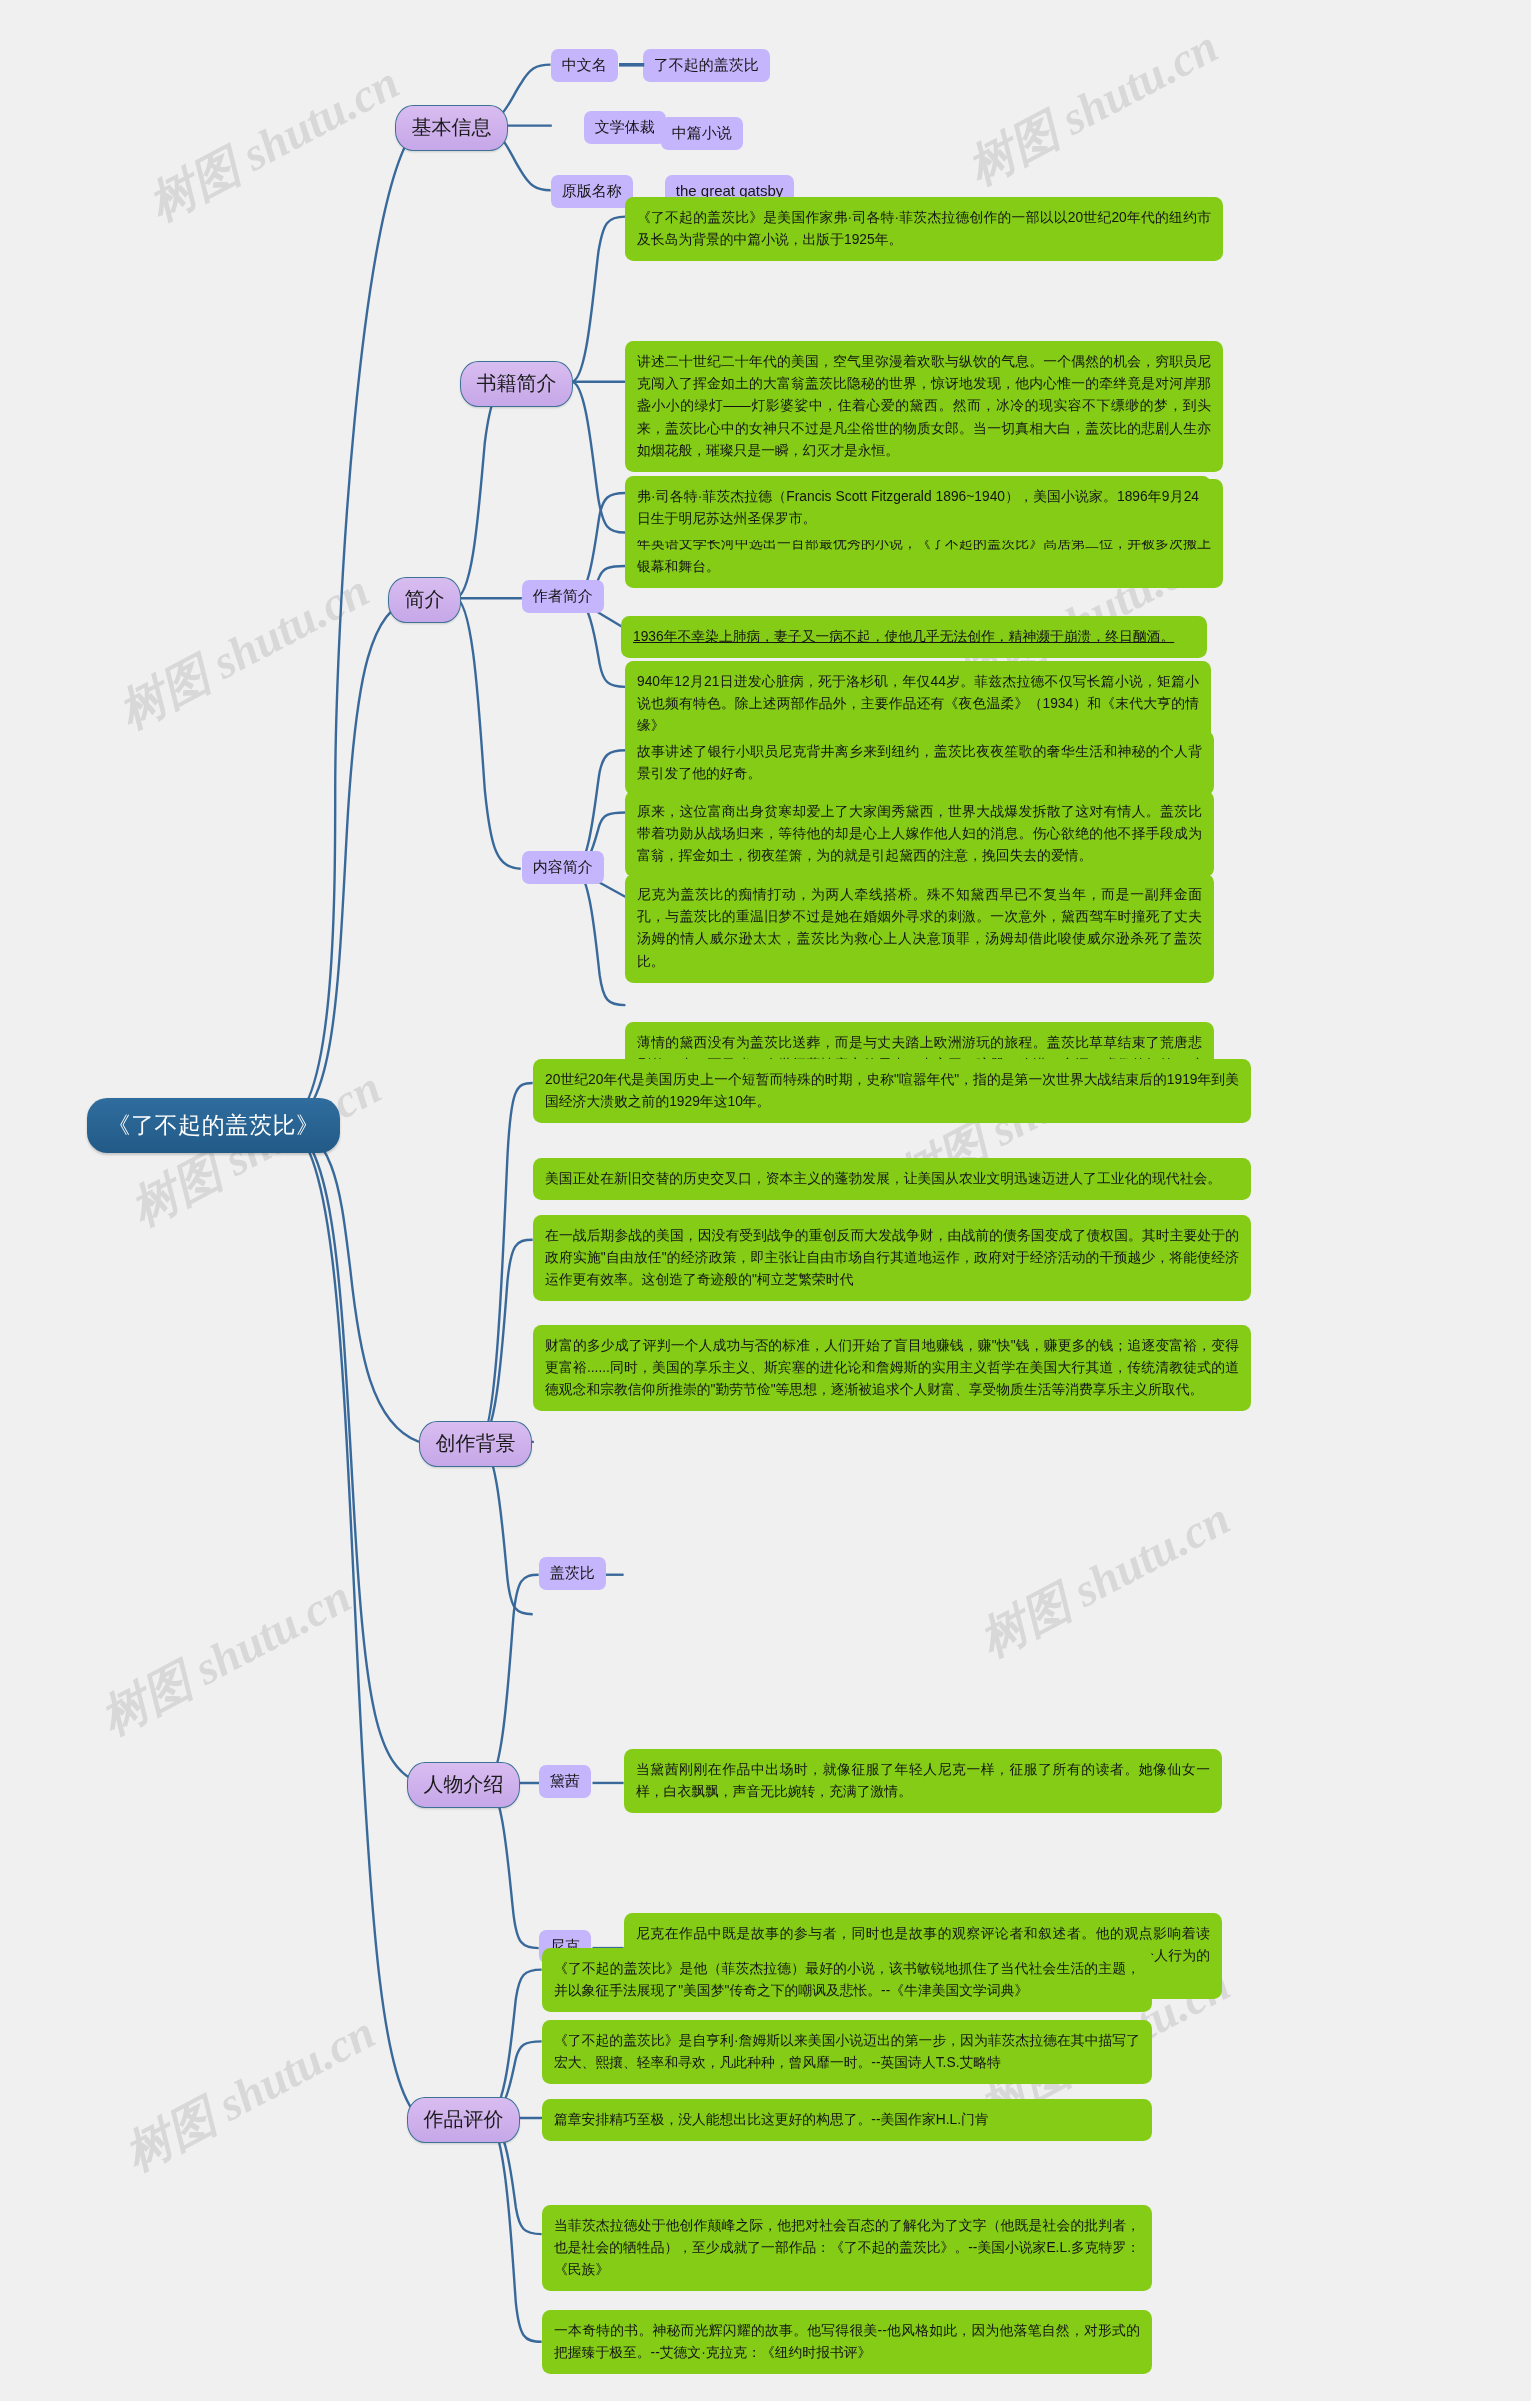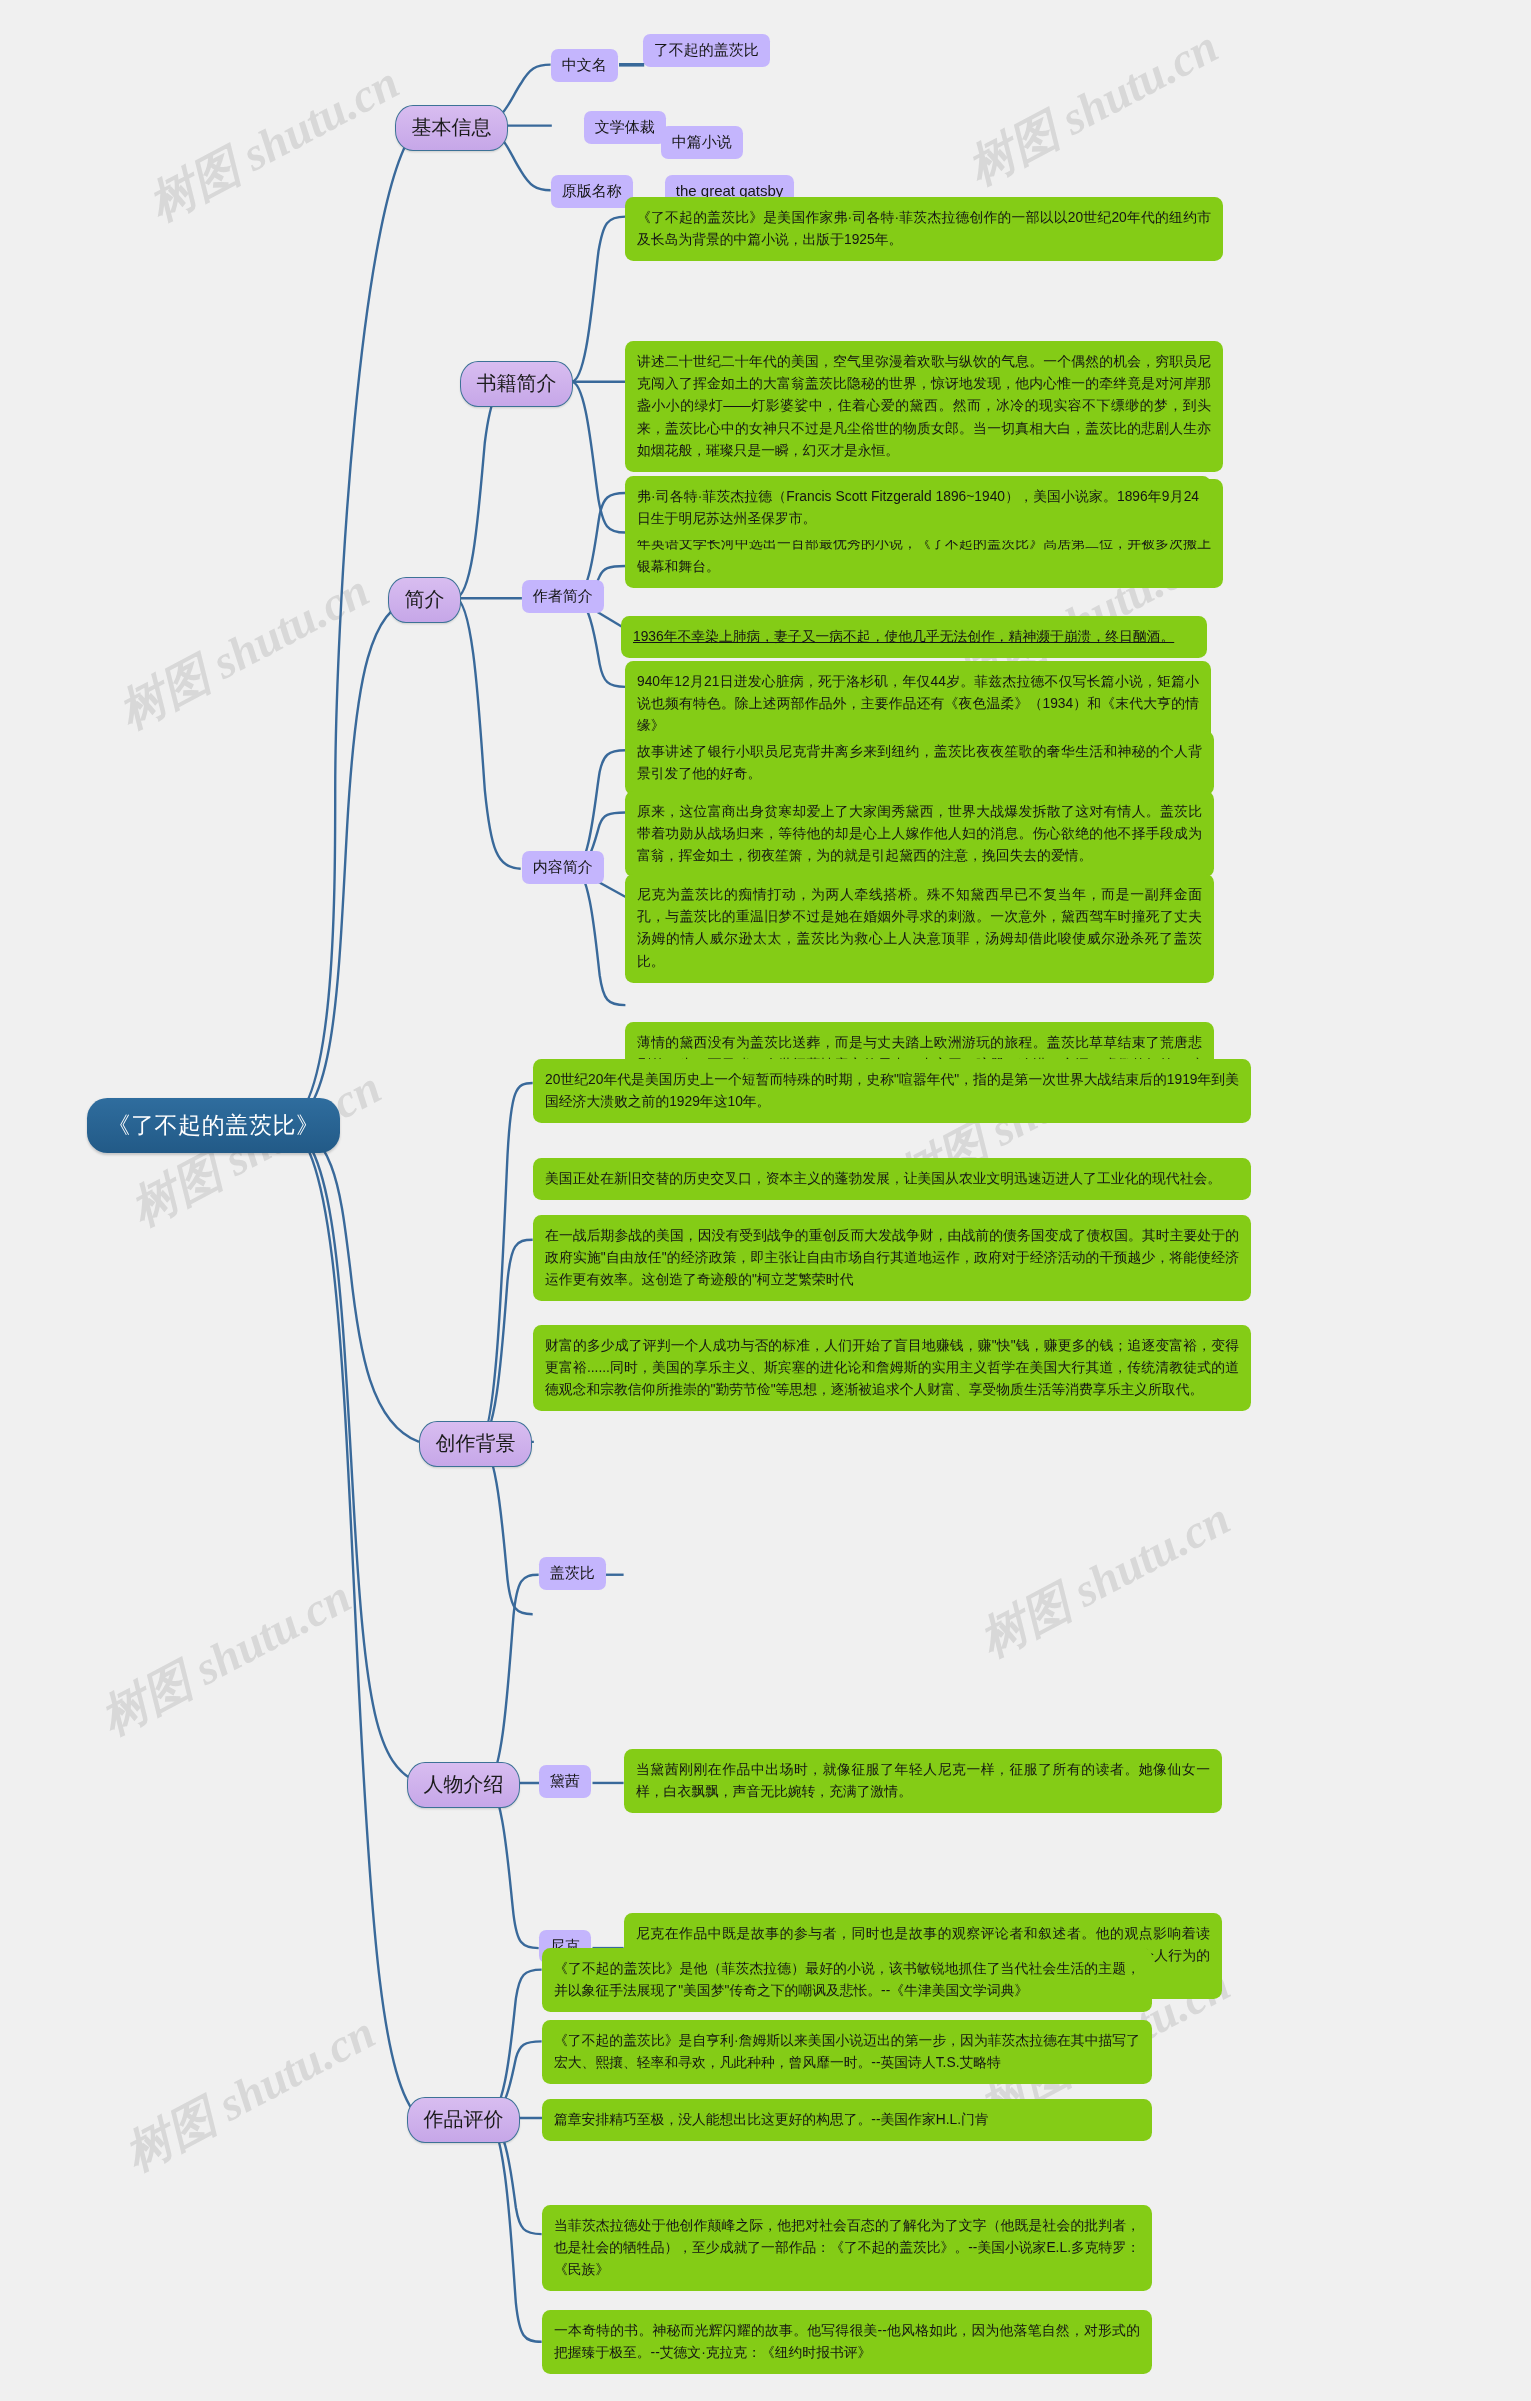--- a/index.html
+++ b/index.html
@@ -148,31 +148,31 @@
 
   <div class="node root" style="left:87px; top:1098px;">《了不起的盖茨比》</div>
 
   <div class="node l1" style="left:395px; top:105px;">
     <span>基本信息</span>
   </div>
 
   <div class="node l2" style="left:551px; top:49px;">
     <span>中文名</span>
   </div>
-  <div class="node l2" style="left:643px; top:34px;">
+  <div class="node l2" style="left:643px; top:49px;">
     <span>了不起的盖茨比</span>
   </div>
   <svg style="position:absolute;left:619px;top:60px;width:27px;height:9.6px" viewBox="0 0 45 16" width="27" height="9.6">
       <line x1="0" y1="8" x2="42" y2="8" stroke="#39699a" stroke-width="6"></line>
     </svg>
 
   <div class="node l2" style="left:584px; top:111px;">
     <span>文学体裁</span>
   </div>
-  <div class="node l2" style="left:661px; top:126px;">
+  <div class="node l2" style="left:661px; top:117px;">
     <span>中篇小说</span>
   </div>
 
   <div class="node l2" style="left:551px; top:175px;">
     <span>原版名称</span>
   </div>
   <div class="node l2" style="left:665px; top:175px;">
     <span>the great gatsby</span>
   </div>
 

